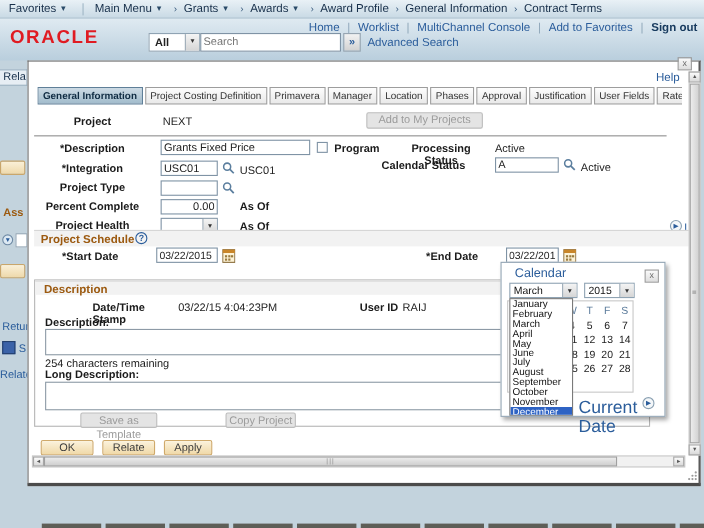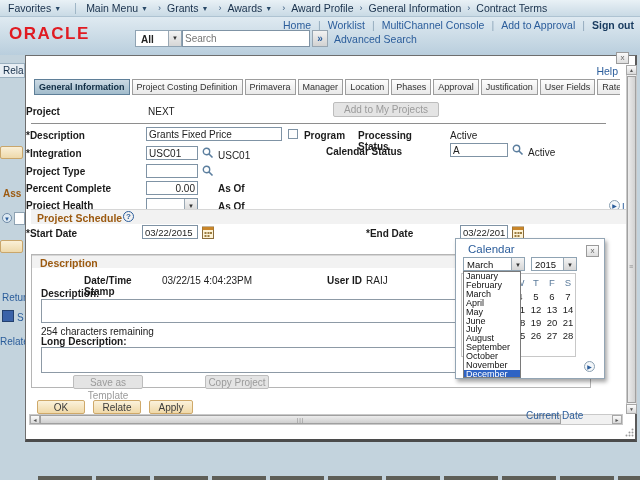--- a/index.html
+++ b/index.html
@@ -44,21 +44,21 @@
     border:1px solid #6e6e6e; border-bottom:3px solid #4b4b4b; border-right:2px solid #5a5a5a; z-index:10; }
   .xbox { width:13px; height:12px; background:linear-gradient(#fafafa,#dedede);
     border:1px solid #9a9a9a; color:#666; font-size:8px; line-height:10px; text-align:center; }
 
   
   .tabbar { left:8px; top:23px; width:586px; height:17px; display:flex; overflow:hidden; white-space:nowrap; }
   .tab { flex:0 0 auto; font-size:9px; color:#333; padding:0 4px; height:16px; line-height:15px;
     background:linear-gradient(#fdfdfd,#e9e9e9); border:1px solid #9d9d9d; margin-right:2px; }
   .tab.active { background:linear-gradient(#ccdae4,#a2bccc); border-color:#5f7f98; color:#0f2b42; font-weight:bold; }
 
-  .lbl { position:absolute; font-size:10px; font-weight:bold; color:#1b1b1b; text-align:left; }
+  .lbl { position:absolute; font-size:10px; font-weight:bold; color:#1b1b1b; text-align:center; }
   .val { position:absolute; font-size:10px; color:#222; }
   .inp { position:absolute; border:1px solid #7f93a5; background:#fff;
     font:10px "Liberation Sans",sans-serif; color:#222; padding:0 2px; }
   .orangehdr { font-size:10.5px; font-weight:bold; color:#9c5a10; }
   .secbar { background:#f2f2f2; border-top:1px solid #d6d6d6; }
   .qicon { display:inline-block; width:11px; height:11px; border:1px solid #2b5d9b; border-radius:50%;
     color:#2b5d9b; font-size:8px; line-height:10px; text-align:center; font-weight:bold; }
   .arrcirc { position:absolute; width:11px; height:11px; border:1px solid #8aa0b2; border-radius:50%;
     background:#f4f7f9; color:#2b5d9b; font-size:6px; line-height:11px; text-align:center; }
 
@@ -92,21 +92,21 @@
   .selbox { position:absolute; height:14px; background:#fff; border:1px solid #8fa3b3; font-size:9.5px; color:#111; }
   .selbox .txt { position:absolute; left:3px; top:1px; }
   .calgridbox { position:absolute; left:5px; top:34px; width:115px; height:84px; border:1px solid #c8c8c8; background:#fff; }
   .dayrow { position:absolute; left:2px; width:112px; height:13px; display:flex; }
   .dayrow span { flex:0 0 16px; text-align:center; font-size:9.5px; color:#222; line-height:13px; }
   .dayrow.hdrr span { color:#5b7b9b; }
   .monthlist { position:absolute; left:7px; top:32px; width:58px; height:107px; background:#fff;
     border:1px solid #7a7a7a; z-index:5; overflow:hidden; }
   .monthlist div { font-size:9px; line-height:8.9px; padding-left:2px; color:#111; white-space:nowrap; }
   .monthlist div.selected { background:#2e63c4; color:#fff; }
-  .curdate { position:absolute; font-size:10px; color:#2b5d9b;margin-top:48px; }
+  .curdate { position:absolute; font-size:16px; color:#2b5d9b; }
 
   .mag { position:absolute; width:12px; height:12px; }
   .calico { position:absolute; width:12px; height:13px; }
   .grippy { position:absolute; left:599px; top:372px; width:9px; height:9px; }
 </style>
 </head>
 <body>
 
 <div class="screen">
 
@@ -125,21 +125,21 @@
     <span class="sep">›</span>
     <span>Award Profile</span>
     <span class="sep">›</span>
     <span>General Information</span>
     <span class="sep">›</span>
     <span>Contract Terms</span>
   </div>
 
   <div class="abs hdr">
     <div class="toplinks">
-      <span class="link">Home</span><span class="tsep">|</span><span class="link">Worklist</span><span class="tsep">|</span><span class="link">MultiChannel Console</span><span class="tsep">|</span><span class="link">Add to Approval</span><span class="tsep">|</span><span class="signout">Sign out</span>
+      <span class="link">Home</span><span class="tsep">|</span><span class="link">Worklist</span><span class="tsep">|</span><span class="link">MultiChannel Console</span><span class="tsep">|</span><span class="link">Add to Favorites</span><span class="tsep">|</span><span class="signout">Sign out</span>
     </div>
     <div class="logo">ORACLE</div>
     <div class="scopebox">
       <span class="txt">All</span>
       <span class="dropbtn">▼</span>
     </div>
     <input class="inp" style="left: 182px; top: 13px; width: 128px; height: 17px; color: rgb(119, 119, 119);" placeholder="Search">
     <div class="searchgo">»</div>
     <span class="link abs" style="left:334px; top:16px;">Advanced Search</span>
   </div>

